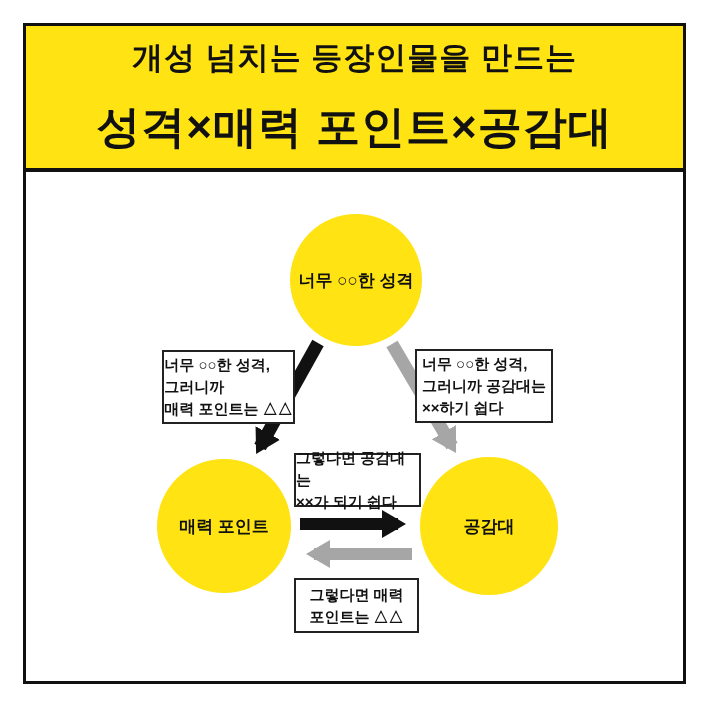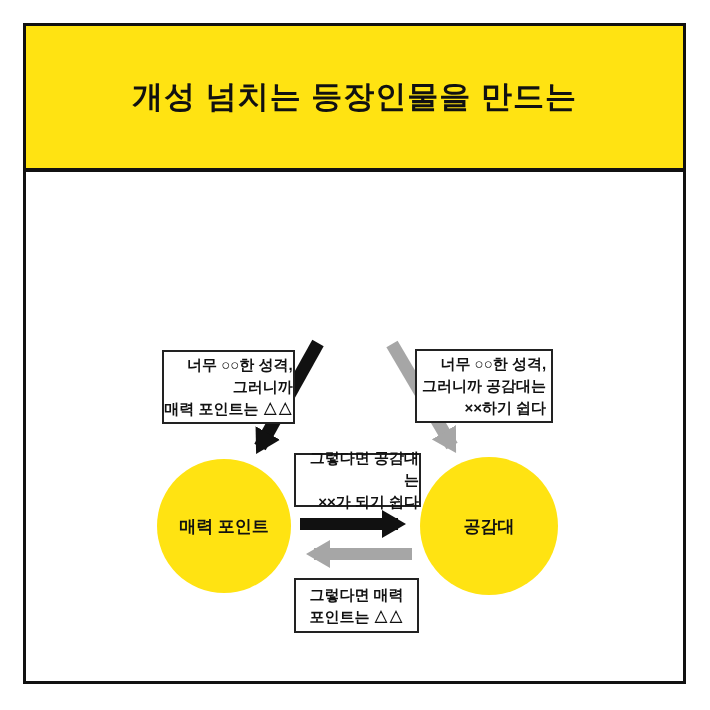--- a/index.html
+++ b/index.html
@@ -93,37 +93,38 @@
     box-sizing: border-box;
     display: flex;
     align-items: center;
     justify-content: center;
     z-index: 3;
   }
   .box-text {
     font-size: 15px;
     font-weight: 700;
     color: #111111;
-    text-align: right;
+    text-align: left;
     white-space: pre-line;
     line-height: 1.45;
   }
   .b-left       { left: 136px; top: 178px; width: 133px; height: 74px; }
   .b-right      { left: 389px; top: 177px; width: 138px; height: 74px; }
   .b-mid-top    { left: 268px; top: 281px; width: 127px; height: 54px; }
   .b-mid-bottom { left: 268px; top: 406px; width: 125px; height: 55px; }
 </style>
 </head>
 <body>
 
 <div class="canvas">
   <div class="frame">
 
     <div class="header">
       <div class="header-line1">개성 넘치는 등장인물을 만드는</div>
+      <div class="header-line2">성격×매력 포인트×공감대</div>
     </div>
 
     <div class="diagram">
 
       <svg class="arrows-layer" viewBox="0 0 657 509" xmlns="http://www.w3.org/2000/svg">
         <defs>
           <marker id="head-black" markerUnits="userSpaceOnUse" markerWidth="24" markerHeight="28" refX="16" refY="14" orient="auto">
             <path d="M0,0 L24,14 L0,28 z" fill="#111111"></path>
           </marker>
           <marker id="head-gray" markerUnits="userSpaceOnUse" markerWidth="24" markerHeight="28" refX="16" refY="14" orient="auto">
@@ -133,20 +134,23 @@
 
         <line x1="292" y1="171" x2="234" y2="275" stroke-width="13" marker-end="url(#head-black)" stroke="#111111"></line>
 
         <line x1="366" y1="172" x2="426" y2="274" stroke-width="13" marker-end="url(#head-gray)" stroke="#a6a6a6"></line>
 
         <line x1="274" y1="352" x2="372" y2="352" stroke-width="12" marker-end="url(#head-black)" stroke="#111111"></line>
 
         <line x1="386" y1="382" x2="288" y2="382" stroke-width="12" marker-end="url(#head-gray)" stroke="#a6a6a6"></line>
       </svg>
 
+      <div class="circle c-top">
+        <span class="circle-label">너무 ○○한 성격</span>
+      </div>
 
       <div class="circle c-right">
         <span class="circle-label">공감대</span>
       </div>
 
       <div class="circle c-left">
         <span class="circle-label">매력 포인트</span>
       </div>
 
       <div class="label-box b-left">

